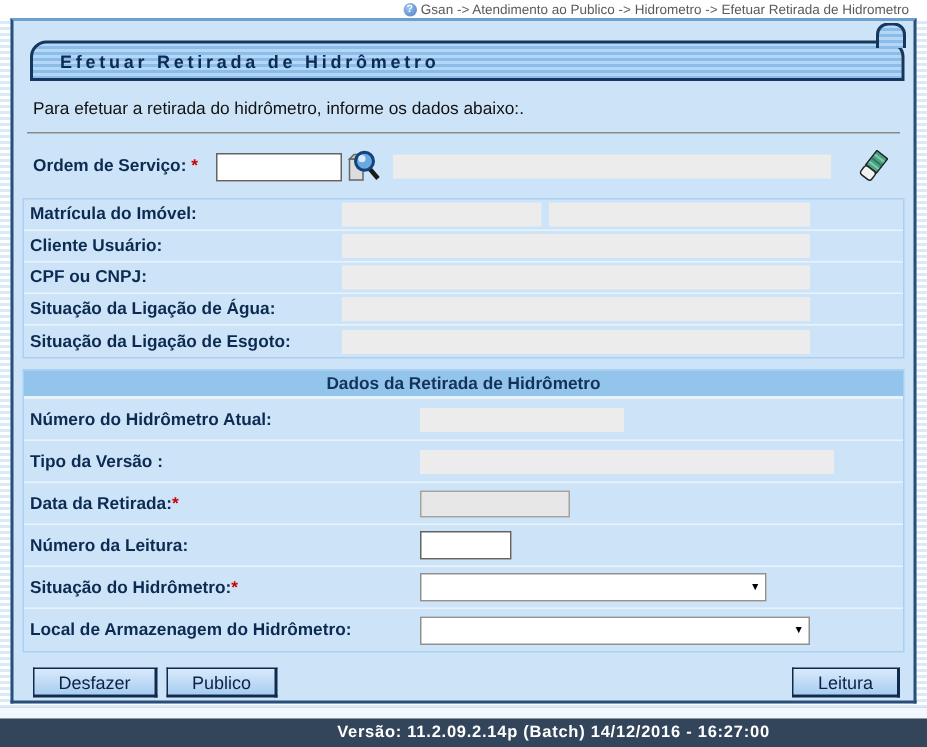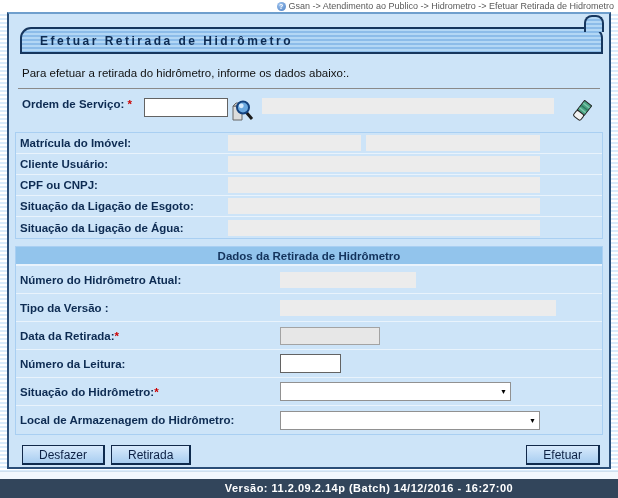--- a/index.html
+++ b/index.html
@@ -5,21 +5,21 @@
   * { margin:0; padding:0; box-sizing:border-box; }
   body { font-family:"Liberation Sans", sans-serif; background:#fff; }
   .screen{
     position:relative; width:618px; height:498px; overflow:hidden;
     background:repeating-linear-gradient(180deg,#ffffff 0 2px,#d9ebfb 2px 4px);
   }
   
   .topbar{
     position:absolute; top:0; left:0; width:618px; height:12px;
     background:#ffffff; display:flex; align-items:center; justify-content:flex-end;
-    font-size:9px; color:#5a5a5a; padding-right:4px; white-space:nowrap;
+    font-size:9px; color:#5a5a5a; padding-right:12px; white-space:nowrap;
   }
   .help-dot{
     display:inline-block; width:9px; height:9px; border-radius:50%;
     background:radial-gradient(circle at 35% 30%, #9fc4ef, #4b7fc4);
     color:#fff; font-size:7px; font-weight:bold; text-align:center; line-height:9px;
     margin-right:3px;
   }
   
   .frame{
     position:absolute; top:12px; left:7px; width:604px; height:457px;
@@ -34,21 +34,21 @@
     font-size:12px; font-weight:bold; letter-spacing:2.5px; color:#0d2b52;
   }
   .corner-tab{
     position:absolute; top:1px; right:5px; width:20px; height:17px;
     border:2px solid #16365e; border-bottom:none; border-radius:8px 8px 0 0;
     background:repeating-linear-gradient(180deg,#b3d7f5 0 2px,#8cbce9 2px 4px);
   }
   .intro{ margin:13px 5px 0 7px; font-size:11.5px; color:#111; }
   .rule{ border:none; border-top:1px solid #8a8a8a; margin:9px 3px 0 3px; }
 
-  .order-row{ display:flex; margin:9px 3px 8px 7px; height:26px; }
+  .order-row{ display:flex; align-items:center; margin:9px 3px 8px 7px; height:26px; }
   .field-label{ font-size:11.5px; font-weight:bold; color:#0d2b52; }
   .req{ color:#cc0000; font-weight:bold; font-size:11.5px; }
   .order-row .field-label{ width:122px; }
   .txt-input{
     height:19px; border:1px solid #636363; background:#fff; font-size:11px;
     padding:0 2px; font-family:"Liberation Sans", sans-serif;
   }
   .order-input{ width:84px; }
   .icon-btn{ border:none; background:transparent; padding:0; margin:0 2px; cursor:pointer; line-height:0; }
   .ro{ background:#ececec; height:16px; font-size:11px; color:#222; line-height:16px; padding:0 3px; }
@@ -164,25 +164,25 @@
       </div>
       <div class="sec-row">
         <span class="field-label">Cliente Usuário:</span>
         <div class="ro ro-wide"></div>
       </div>
       <div class="sec-row">
         <span class="field-label">CPF ou CNPJ:</span>
         <div class="ro ro-wide"></div>
       </div>
       <div class="sec-row">
+        <span class="field-label">Situação da Ligação de Água:</span>
+        <div class="ro ro-wide"></div>
+      </div>
+      <div class="sec-row">
         <span class="field-label">Situação da Ligação de Esgoto:</span>
-        <div class="ro ro-wide"></div>
-      </div>
-      <div class="sec-row">
-        <span class="field-label">Situação da Ligação de Água:</span>
         <div class="ro ro-wide"></div>
       </div>
     </div>
 
     <div class="section sec-retirada">
       <div class="section-header">Dados da Retirada de Hidrômetro</div>
       <div class="sec-row">
         <span class="field-label">Número do Hidrômetro Atual:</span>
         <div class="ro ro-num"></div>
       </div>
@@ -213,22 +213,22 @@
         <span class="field-label">Local de Armazenagem do Hidrômetro:</span>
         <div class="fake-select sel-local">
           <span></span>
           <span class="sel-arrow">▼</span>
         </div>
       </div>
     </div>
 
     <div class="btn-row">
       <button class="btn">Desfazer</button>
-      <button class="btn">Retirada</button>
+      <button class="btn">Publico</button>
       <div class="btn-spacer"></div>
-      <button class="btn">Efetuar</button>
+      <button class="btn">Leitura</button>
     </div>
   </div>
 
   <div class="footer-gap"></div>
   <div class="footer">Versão: 11.2.09.2.14p (Batch) 14/12/2016 - 16:27:00</div>
 
 </div>
 
 </body></html>

